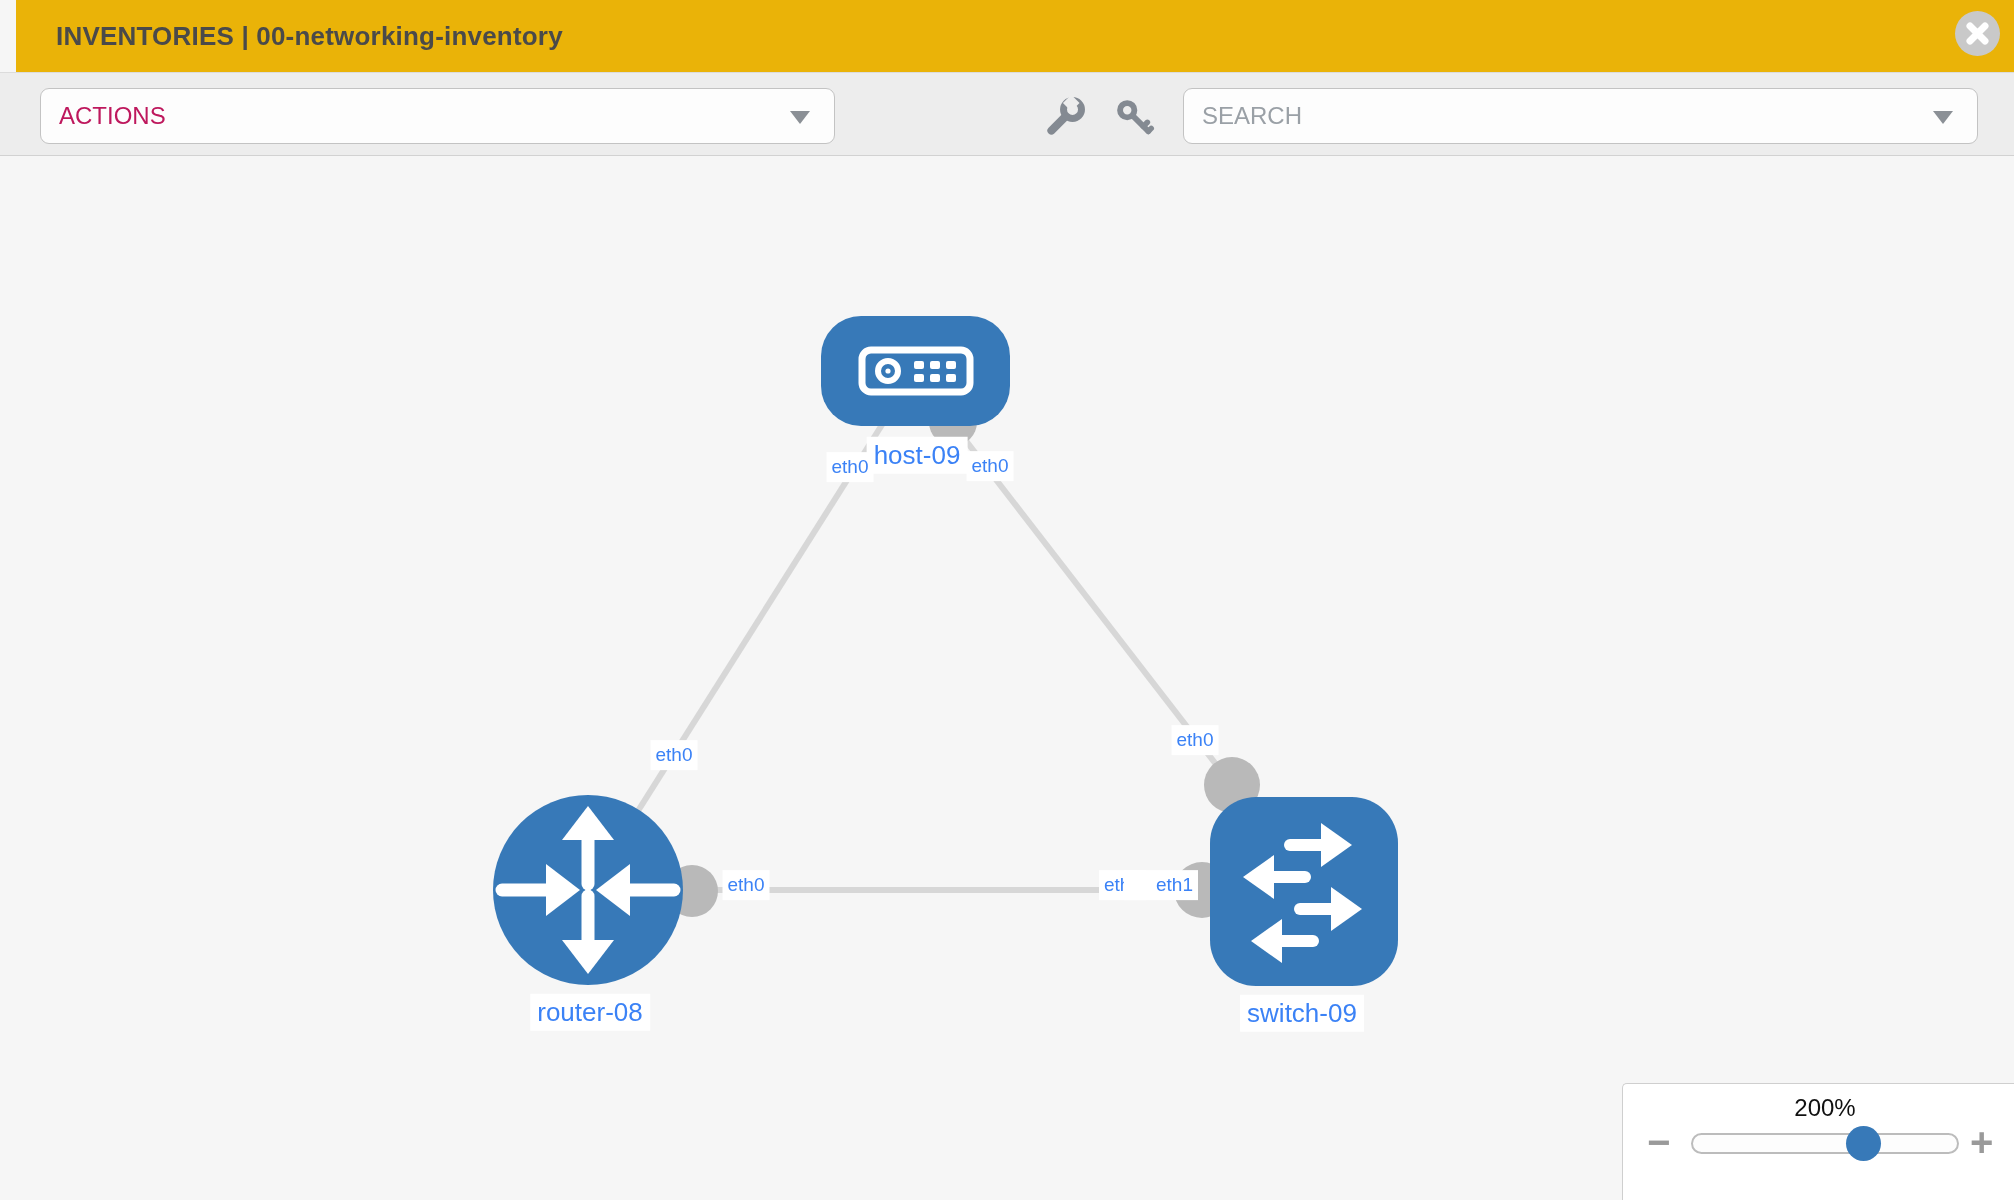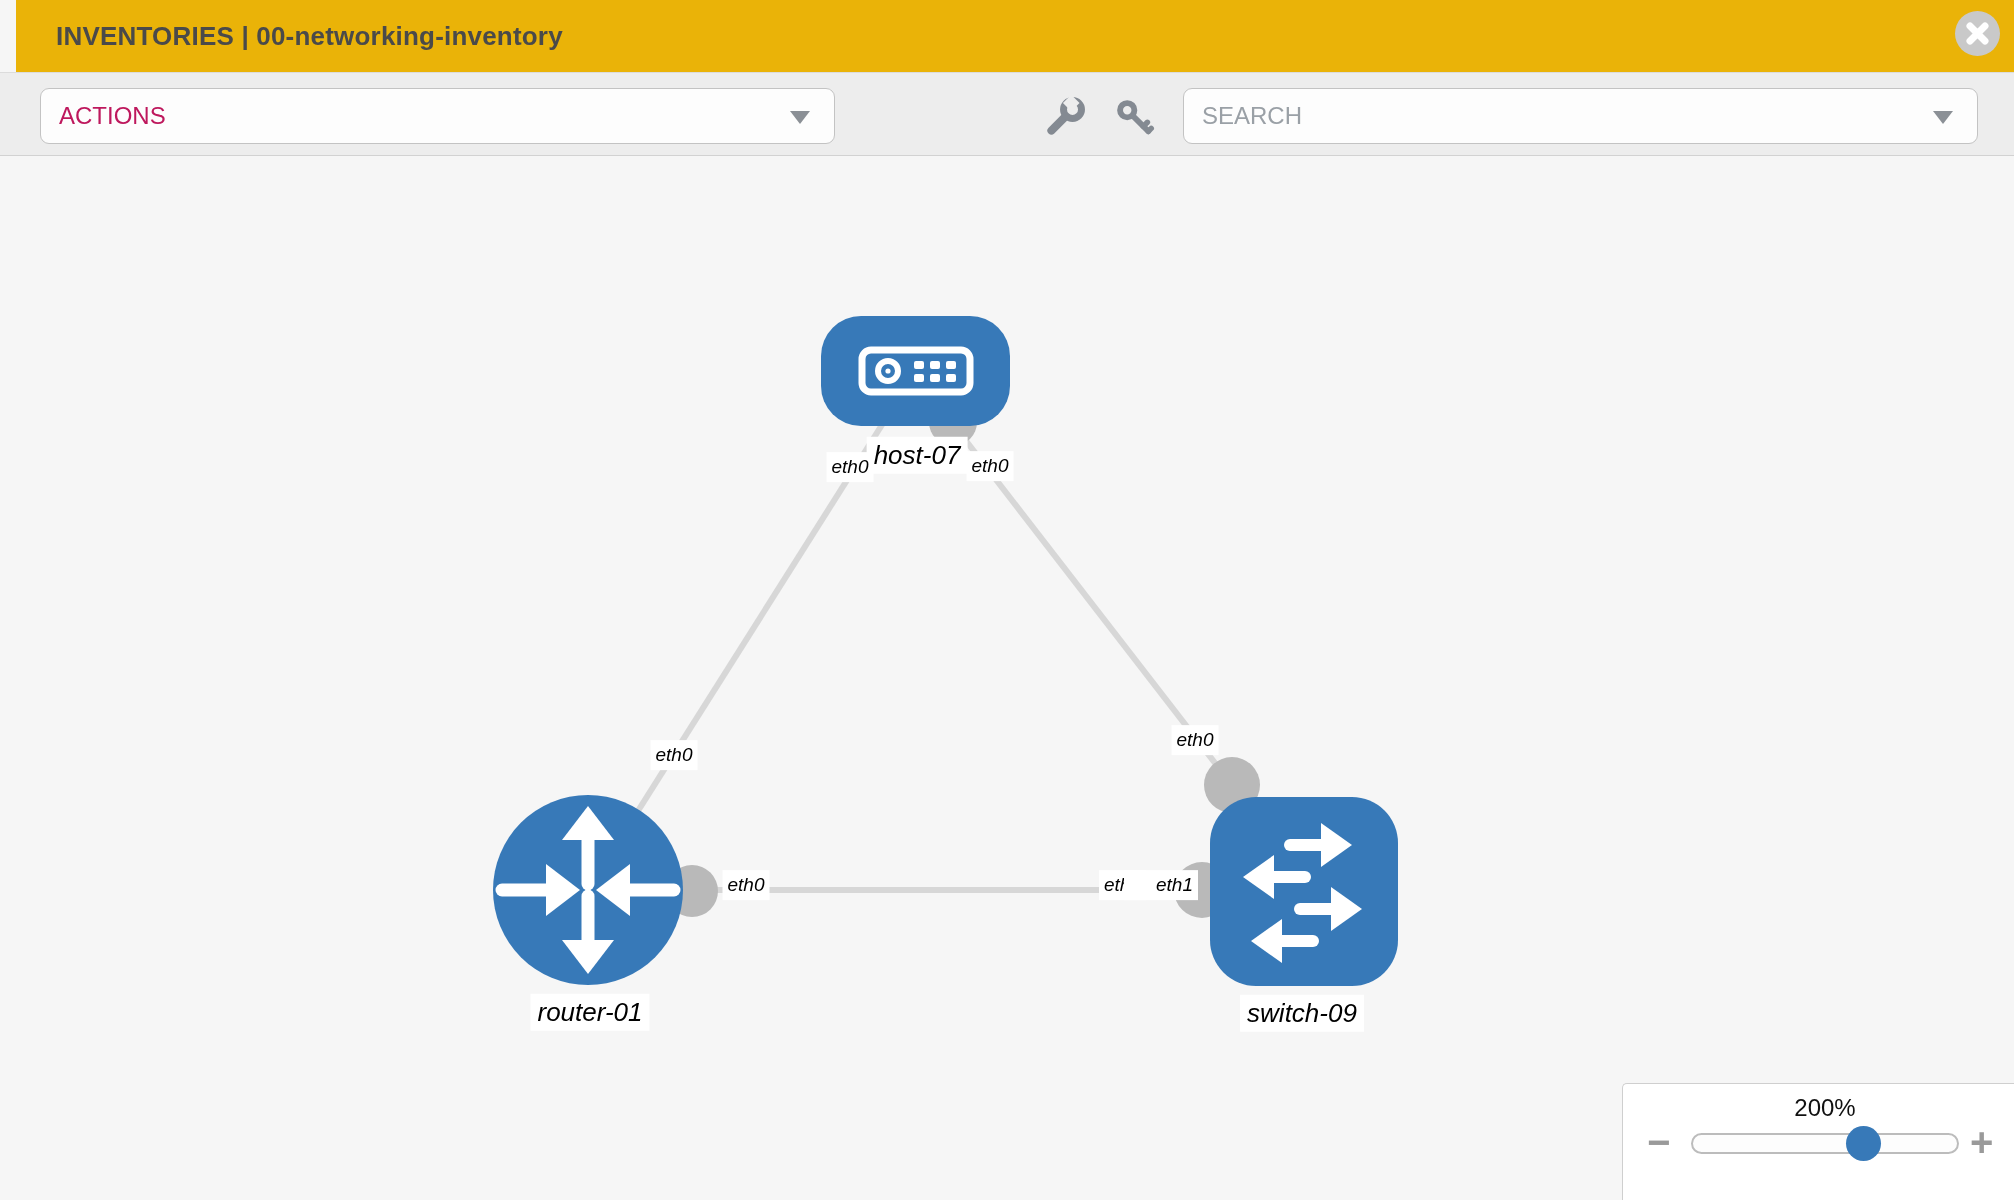--- a/index.html
+++ b/index.html
@@ -29,22 +29,22 @@
        background:transparent;padding:0 60px 0 18px;box-sizing:border-box;
        font-family:"Liberation Sans",sans-serif;font-size:24px;color:#be185d;}
   .search-box input::placeholder{color:#9aa0a6;opacity:1;}
   .tool-icon{position:absolute;top:22px;width:44px;height:44px;}
 
   
   .canvas{position:absolute;left:0;top:156px;width:2014px;height:1044px;background:#f6f6f6;overflow:hidden;}
   .graph-svg{position:absolute;left:0;top:0;}
 
   
-  .chip{position:absolute;transform:translate(-50%,-50%);background:#ffffff;color:#000000;
-       font-size:19px;line-height:1.25;padding:3px 5px;white-space:nowrap;z-index:2;font-style:italic;}
+  .chip{position:absolute;transform:translate(-50%,-50%);background:#ffffff;color:#3b82f6;
+       font-size:19px;line-height:1.25;padding:3px 5px;white-space:nowrap;z-index:2;}
   .chip-lg{font-size:26px;padding:2px 7px;}
   .chip-anchored{transform:translate(0,-50%);} 
   .chip-over{z-index:3;padding-left:32px;}
 
   
   .zoom-panel{position:absolute;right:0;bottom:0;width:392px;height:117px;background:#ffffff;
        border:1px solid #cfcfcf;border-right:none;border-bottom:none;border-top-left-radius:5px;
        box-sizing:border-box;z-index:5;}
   .zoom-value{position:absolute;left:68px;top:10px;width:268px;text-align:center;
        font-size:24px;color:#111111;}
@@ -146,22 +146,22 @@
           <line x1="1305" y1="721" x2="1271" y2="721"></line>
           <path d="M1243 721 L1274 699 L1274 743 Z" stroke="none"></path>
           <line x1="1300" y1="753" x2="1334" y2="753"></line>
           <path d="M1362 753 L1331 731 L1331 775 Z" stroke="none"></path>
           <line x1="1313" y1="785" x2="1279" y2="785"></line>
           <path d="M1251 785 L1282 763 L1282 807 Z" stroke="none"></path>
         </g>
       </g>
     </svg>
 
-    <div class="chip chip-lg" style="left:917px;top:299px;">host-07</div>
-    <div class="chip chip-lg" style="left:590px;top:856px;">router-01</div>
+    <div class="chip chip-lg" style="left:917px;top:299px;">host-09</div>
+    <div class="chip chip-lg" style="left:590px;top:856px;">router-08</div>
     <div class="chip chip-lg" style="left:1302px;top:857px;">switch-09</div>
 
     <div class="chip" style="left:850px;top:311px;">eth0</div>
     <div class="chip" style="left:990px;top:310px;">eth0</div>
     <div class="chip" style="left:674px;top:599px;">eth0</div>
     <div class="chip" style="left:1195px;top:584px;">eth0</div>
     <div class="chip" style="left:746px;top:729px;">eth0</div>
     <div class="chip chip-anchored" style="left:1099px;top:729px;">eth0</div>
     <div class="chip chip-anchored chip-over" style="left:1124px;top:729px;">eth1</div>
   </div>

